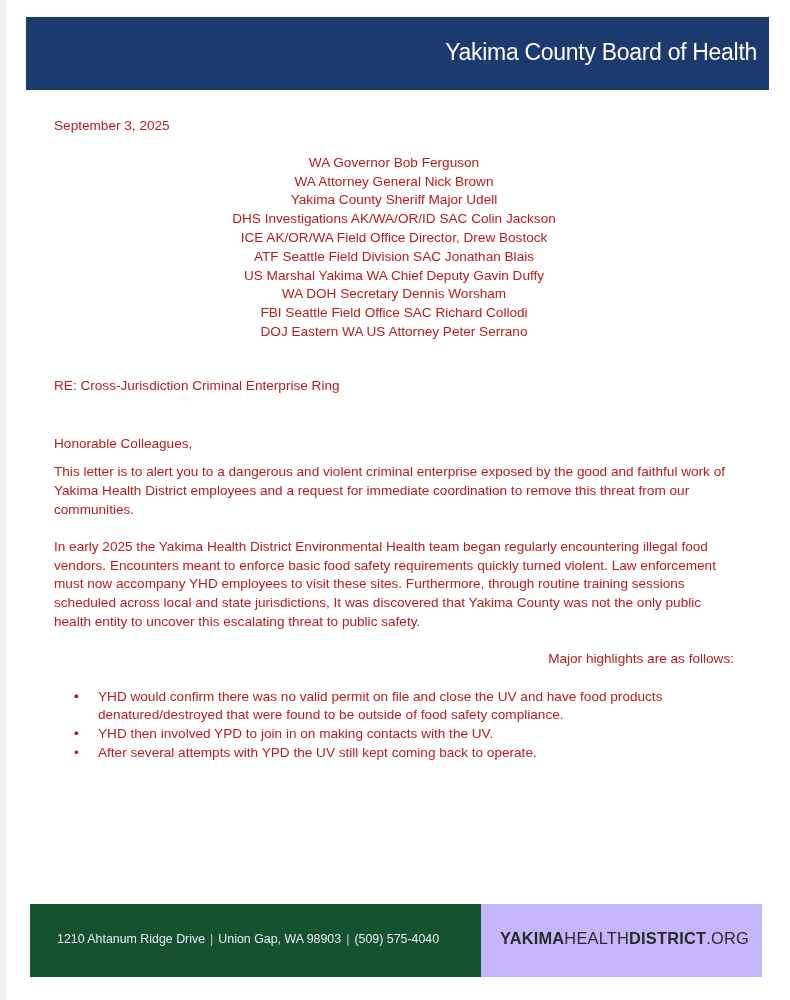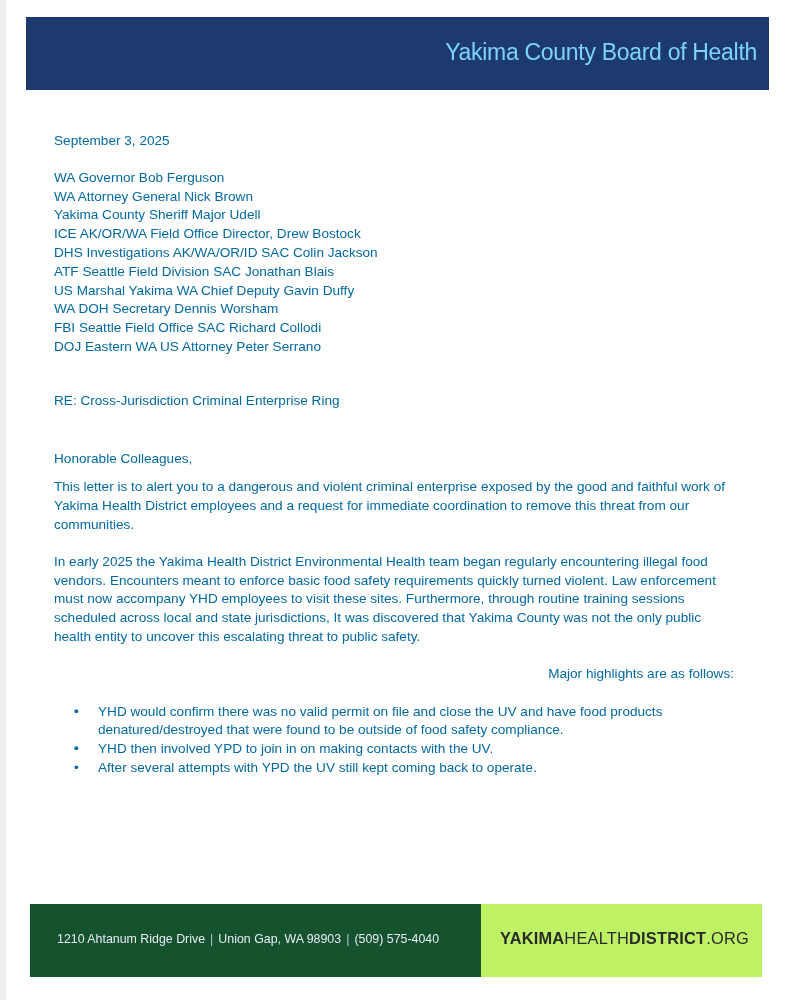--- a/index.html
+++ b/index.html
@@ -28,37 +28,37 @@
       width: 743px;
       height: 73px;
       background: #1c3a6e;
     }
     .header-title {
       position: absolute;
       right: 12px;
       top: 22px;
       font-family: "Liberation Sans", sans-serif;
       font-size: 23px;
-      color: #7dd3fc;
+      color: #ffffff;
       letter-spacing: -0.3px;
       white-space: nowrap;
     }
     .letter {
       position: absolute;
       left: 54px;
-      top: 132px;
+      top: 117px;
       width: 680px;
       font-family: "Liberation Sans", "DejaVu Sans", sans-serif;
       font-size: 13.6px;
       line-height: 18.8px;
-      color: #0369a1;
+      color: #b91c1c;
     }
     .date { margin: 0 0 18px 0; }
     .recipients { margin: 0; }
-    .recipients div { white-space: nowrap; }
+    .recipients div { white-space: nowrap; text-align: center; }
     .re-line { margin: 35px 0 0 0; }
     .salutation { margin: 39px 0 0 0; }
     .para { margin: 18px 0 0 0; }
     .para.first { margin-top: 10px; }
     .highlights-intro { margin: 18px 0 0 0; text-align: right; }
     ul.highlights {
       margin: 19px 0 0 0;
       padding: 0 0 0 44px;
       list-style: none;
     }
@@ -90,21 +90,21 @@
     .footer-address .sep {
       color: #b9c3d6;
       margin: 0 5px;
     }
     .footer-gold {
       position: absolute;
       left: 481px;
       top: 904px;
       width: 281px;
       height: 73px;
-      background: #bef264;
+      background: #c4b5fd;
     }
     .footer-site {
       position: absolute;
       left: 19px;
       top: 25px;
       font-size: 16.4px;
       color: #2a2a2a;
       white-space: nowrap;
       letter-spacing: 0.2px;
     }
@@ -120,22 +120,22 @@
   <div class="header-title">Yakima County Board of Health</div>
 </div>
 
 <div class="letter">
   <div class="date">September 3, 2025</div>
 
   <div class="recipients">
     <div>WA Governor Bob Ferguson</div>
     <div>WA Attorney General Nick Brown</div>
     <div>Yakima County Sheriff Major Udell</div>
+    <div>DHS Investigations AK/WA/OR/ID SAC Colin Jackson</div>
     <div>ICE AK/OR/WA Field Office Director, Drew Bostock</div>
-    <div>DHS Investigations AK/WA/OR/ID SAC Colin Jackson</div>
     <div>ATF Seattle Field Division SAC Jonathan Blais</div>
     <div>US Marshal Yakima WA Chief Deputy Gavin Duffy</div>
     <div>WA DOH Secretary Dennis Worsham</div>
     <div>FBI Seattle Field Office SAC Richard Collodi</div>
     <div>DOJ Eastern WA US Attorney Peter Serrano</div>
   </div>
 
   <div class="re-line">RE: Cross-Jurisdiction Criminal Enterprise Ring</div>
 
   <div class="salutation">Honorable Colleagues,</div>

